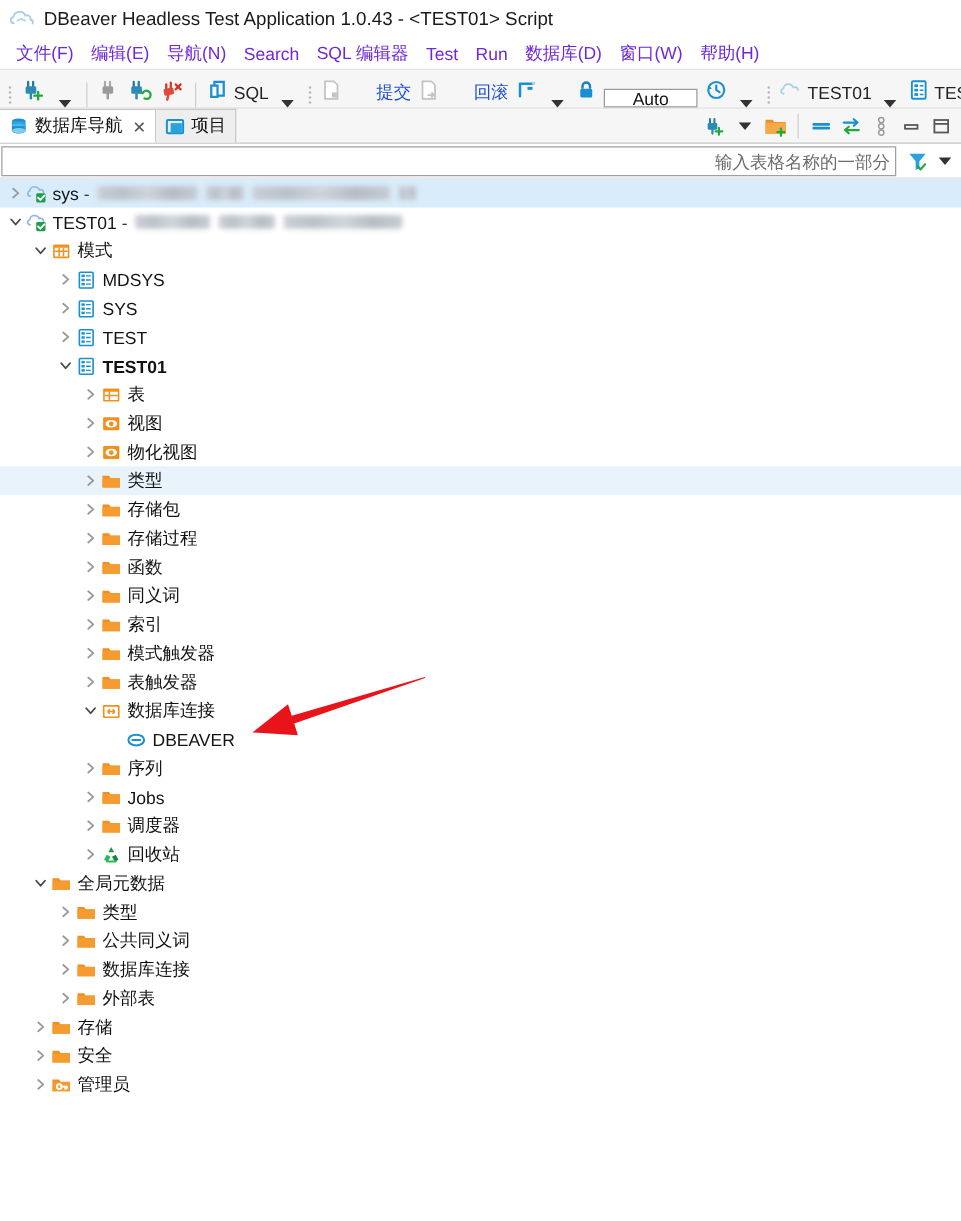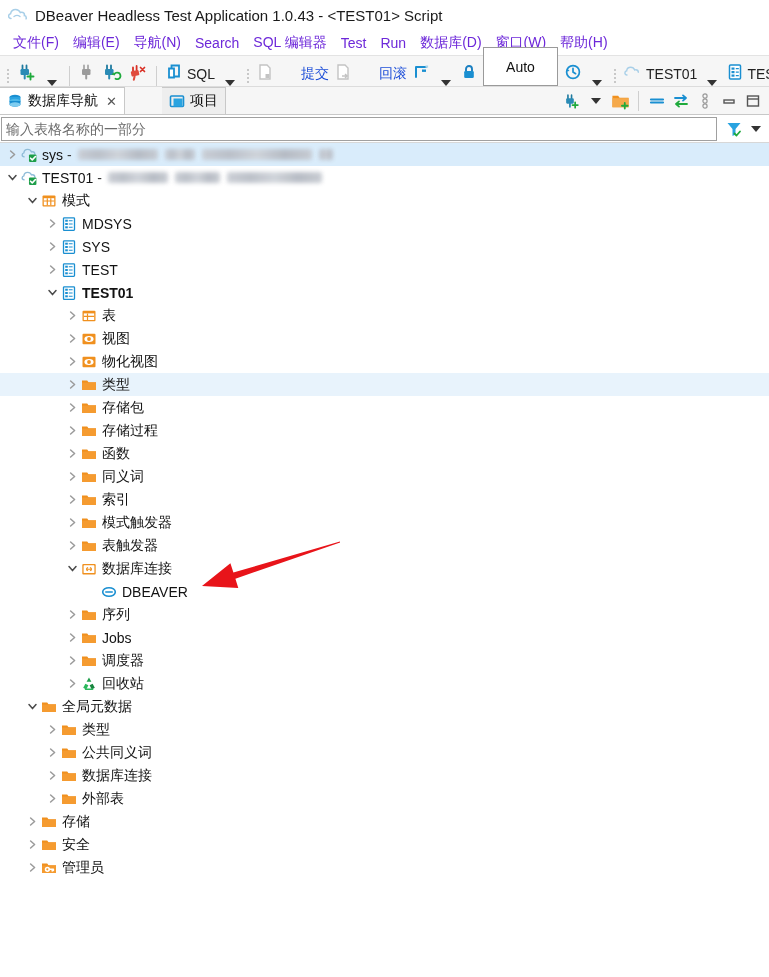--- a/index.html
+++ b/index.html
@@ -79,21 +79,21 @@
     border-left: 5px solid transparent;
     border-right: 5px solid transparent;
     border-top: 6px solid #333;
     margin: 0 7px;
     flex: 0 0 auto;
     cursor: default;
   }
   .auto-box {
     border: 1px solid #9a9a9a;
     background: #ffffff;
-    height: 39px;
+    height: 15px;
     min-width: 75px;
     display: flex; align-items: center; justify-content: center;
     font-size: 14px; color: #111;
     margin: 0 3px;
     flex: 0 0 auto;
   }
 
   
   .viewtabs {
     height: 28px;
@@ -108,21 +108,21 @@
     padding: 0 7px;
     font-size: 14px;
     color: #111;
     cursor: default;
     background: #ffffff;
     border-right: 1px solid #c8c8c8;
     border-top: 1px solid #c8c8c8;
     position: relative;
   }
   .vtab.active { background: #ffffff; }
-  .vtab.inactive { background: #eeeeee; margin-left: 37px; }
+  .vtab.inactive { background: #eeeeee; }
   .vtab .ticon { margin-right: 5px; display: flex; align-items: center; }
   .vtab .close-x {
     margin-left: 8px; font-size: 13px; color: #555;
     line-height: 1; cursor: default;
   }
   .vtabs-spacer { flex: 1 1 auto; }
   .vtab-tools {
     display: flex; align-items: center; gap: 2px; padding-right: 5px;
   }
   .vt-btn {
@@ -142,20 +142,21 @@
   .filter-input {
     flex: 1 1 auto;
     height: 24px;
     border: 1px solid #a0a0a0;
     background: #ffffff;
     font-family: "Liberation Sans", sans-serif;
     font-size: 14px;
     color: #555;
     padding: 0 4px;
     outline: none;
+    text-align: right;
   }
   .filter-input::placeholder { color: #6c6c6c; }
   .filter-tools { display: flex; align-items: center; padding-left: 6px; }
 
   
   .tree {
     position: relative;
     height: 822px;
     background: #ffffff;
     overflow: hidden;

